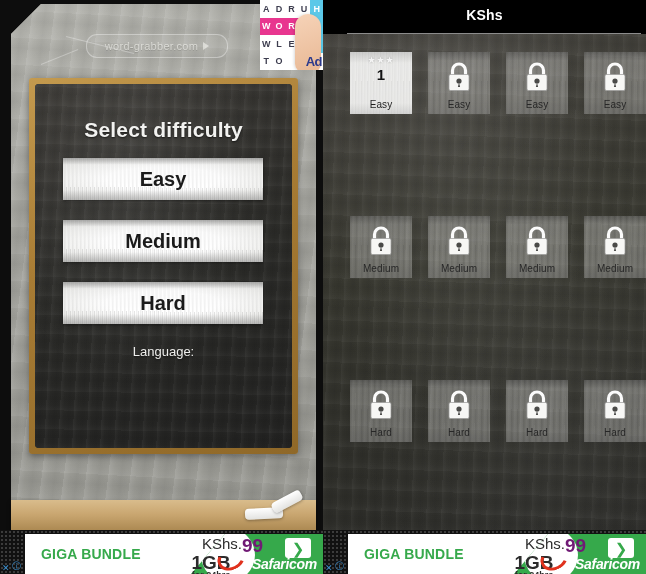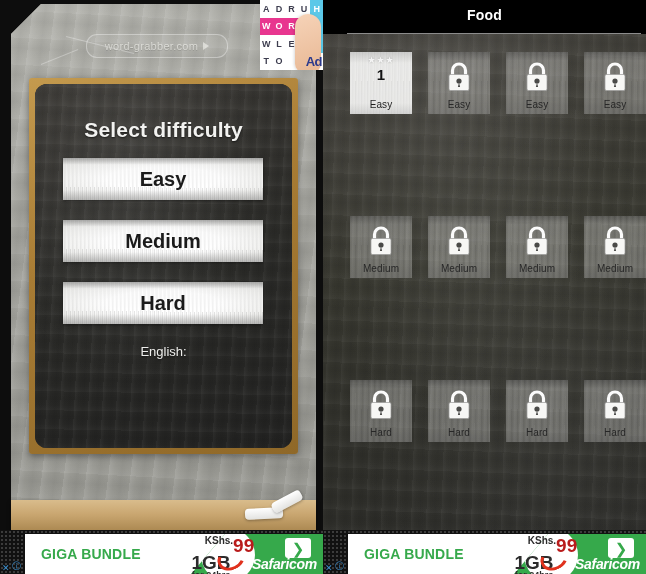--- a/index.html
+++ b/index.html
@@ -79,21 +79,21 @@
 
   .frame{
     position:absolute;left:29px;top:78px;width:269px;height:376px;
     background:linear-gradient(155deg,#c49a4e 0%,#a87c34 40%,#8f6828 100%);
     border-radius:3px;
     box-shadow:0 2px 6px rgba(0,0,0,.35);
     padding:6px;box-sizing:border-box;
   }
   .chalkboard{
     position:relative;width:100%;height:100%;box-sizing:border-box;
-    overflow:hidden;border-radius:12px;
+    overflow:hidden;border-radius:4px;
     box-shadow:inset 0 0 22px rgba(0,0,0,.55);
   }
   .cb-inner{position:absolute;inset:0;}
 
   .dlg-title{
     position:absolute;top:34px;left:0;right:0;text-align:center;
     color:#f2f2f0;font-size:21px;font-weight:700;letter-spacing:.2px;
     text-shadow:0 1px 2px rgba(0,0,0,.6);
   }
   .chalkbtn{
@@ -200,22 +200,22 @@
   }
   .adgreen::before{
     content:"";position:absolute;left:10px;top:-6px;width:54px;height:54px;
     border-radius:50%;background:#fff;
   }
   .ad-giga{
     position:absolute;left:16px;top:12px;font-size:14px;font-weight:700;
     color:#36a94b;letter-spacing:.2px;
   }
   .ad-price{position:absolute;left:140px;top:2px;text-align:center;width:92px;line-height:1;}
-  .ad-kshs{font-size:10px;font-weight:700;color:#2c2c2c;vertical-align:top;margin-left:37px;}
-  .ad-99{font-size:19px;font-weight:700;color:#b91c1c;}
+  .ad-kshs{font-size:15px;font-weight:400;color:#2c2c2c;vertical-align:top;margin-left:37px;}
+  .ad-99{font-size:19px;font-weight:700;color:#701a75;}
   .ad-1gb{display:block;font-size:19px;font-weight:700;color:#2c2c2c;margin-top:-2px;}
   .ad-24{display:block;font-size:9px;font-weight:700;color:#2c2c2c;margin-top:-1px;}
   .ad-safaricom{
     position:absolute;right:6px;bottom:2px;font-size:14px;font-weight:700;
     color:#fff;font-style:italic;letter-spacing:-.3px;
   }
   .ad-swoosh{
     position:absolute;right:78px;bottom:4px;width:22px;height:16px;
     border:3px solid #e0321e;border-radius:50%;
     border-right-color:transparent;border-top-color:transparent;
@@ -293,21 +293,21 @@
         <div class="chalkbtn easy">
           <span>Easy</span>
         </div>
         <div class="chalkbtn medium">
           <span>Medium</span>
         </div>
         <div class="chalkbtn hard">
           <span>Hard</span>
         </div>
 
-        <div class="lang-label">English:</div>
+        <div class="lang-label">Language:</div>
       </div>
     </div>
 
     <div class="ledge"></div>
     <div class="chalk a"></div>
     <div class="chalk b"></div>
 
     <div class="adbar">
       <div class="addots"></div>
       <div class="adbody">
@@ -322,21 +322,21 @@
         <div class="ad-safaricom">Safaricom</div>
         <div class="ad-arrow">❯</div>
       </div>
       <div class="ad-x">✕</div>
       <div class="ad-i">ⓘ</div>
     </div>
   </div>
 
   <div class="panel-right">
     <div class="rp-header"></div>
-    <div class="rp-title">Food</div>
+    <div class="rp-title">KShs</div>
     <div class="rp-hr"></div>
 
     <div class="rp-board board-tex" style="background-color:#3a3935;background-image:
            repeating-linear-gradient(92deg, rgba(255,255,255,.035) 0px, rgba(255,255,255,0) 4px, rgba(0,0,0,.06) 9px, rgba(255,255,255,0) 15px),
            repeating-linear-gradient(2deg, rgba(255,255,255,.03) 0px, rgba(255,255,255,0) 7px, rgba(0,0,0,.05) 13px, rgba(255,255,255,0) 21px),
            radial-gradient(ellipse at 40% 18%, rgba(255,255,255,.07), rgba(0,0,0,0) 55%),
            radial-gradient(ellipse at 70% 75%, rgba(255,255,255,.05), rgba(0,0,0,0) 60%),
            linear-gradient(168deg,#474540 0%,#37372f 45%,#2b2b28 100%);">
       <div class="grid" id="level-grid">
           <div class="tile unlocked">

